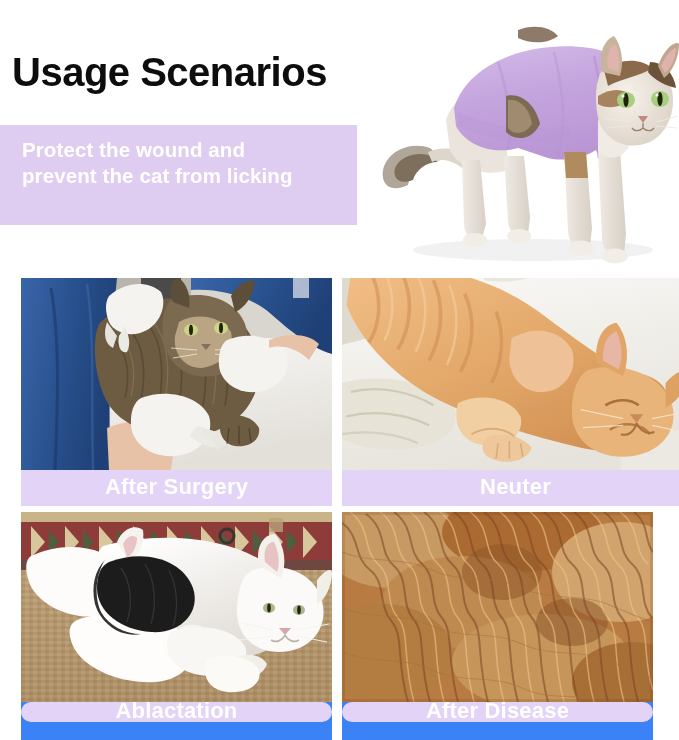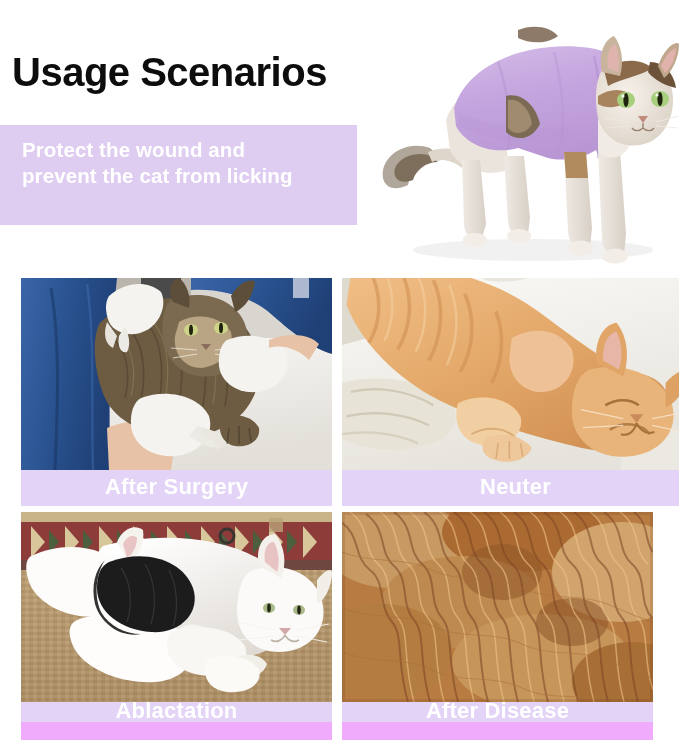--- a/index.html
+++ b/index.html
@@ -68,21 +68,21 @@
 
   
   #scenario-grid {
     position: absolute;
     left: 0; top: 268px;
     width: 679px; height: 472px;
   }
   .scenario-card {
     position: absolute;
     overflow: hidden;
-    background: #f0abfc;
+    background: #3b82f6;
   }
   .card-photo {
     position: absolute;
     left: 0; top: 0;
     width: 100%;
     height: 192px;
     overflow: hidden;
   }
   .card-label {
     position: absolute;
@@ -97,21 +97,21 @@
     left: 0; right: 0;
     top: 50%;
     transform: translateY(-52%);
     text-align: center;
     color: #ffffff;
     font-size: 22px;
     font-weight: bold;
     letter-spacing: 0.2px;
     white-space: nowrap;
   }
-  .card-bottom .card-label { top: 190px; height: 20px; }
+  .card-bottom .card-label { top: 190px; height: 20px; border-radius: 12px; }
 
   
   #card-after-surgery { left: 21px;  top: 10px;  width: 311px; height: 228px; }
   #card-neuter        { left: 342px; top: 10px;  width: 311px; height: 228px; padding-left: 36px; }
   #card-ablactation   { left: 21px;  top: 244px; width: 311px; height: 228px; }
   #card-skin-disease  { left: 342px; top: 244px; width: 311px; height: 228px; }
 
   .photo-svg { display: block; width: 100%; height: 100%; }
 </style>
 </head>

